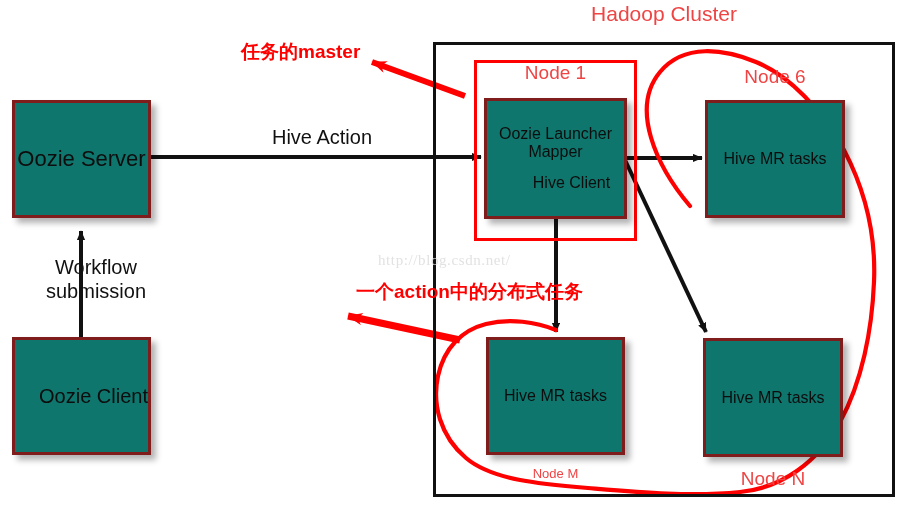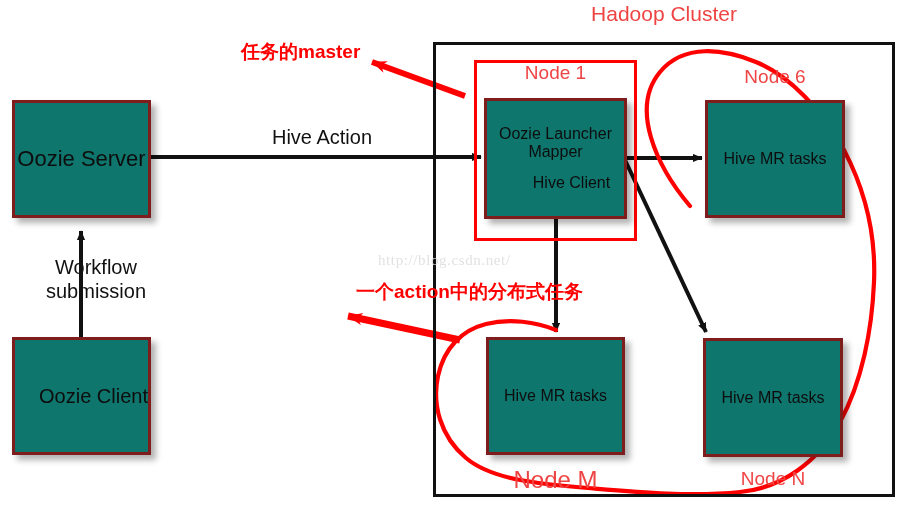--- a/index.html
+++ b/index.html
@@ -172,21 +172,21 @@
   <div class="caption" style="left:705px; top:66px; width:140px; text-align:center; font-size:19px;">Node 6</div>
 
   <div class="node-box" style="left:705px; top:100px; width:140px; height:118px; font-size:16px;">
     <span class="box-line">Hive MR tasks</span>
   </div>
 
   <div class="node-box" style="left:486px; top:337px; width:139px; height:118px; font-size:16px;">
     <span class="box-line">Hive MR tasks</span>
   </div>
 
-  <div class="caption" style="left:486px; top:466px; width:139px; text-align:center; font-size:24px;">Node M</div>
+  <div class="caption" style="left:486px; top:466px; width:139px; text-align:center; font-size:13px;">Node M</div>
 
   <div class="node-box" style="left:703px; top:338px; width:140px; height:119px; font-size:16px;">
     <span class="box-line">Hive MR tasks</span>
   </div>
 
   <div class="caption" style="left:703px; top:468px; width:140px; text-align:center; font-size:19px;">Node N</div>
 
   <div class="annot" style="left:241px; top:39px; font-size:19px; font-weight:bold;">任务的master</div>
 
   <div class="annot" style="left:328px; top:279px; font-size:19px; font-weight:bold;margin-left:28px;">一个action中的分布式任务</div>

